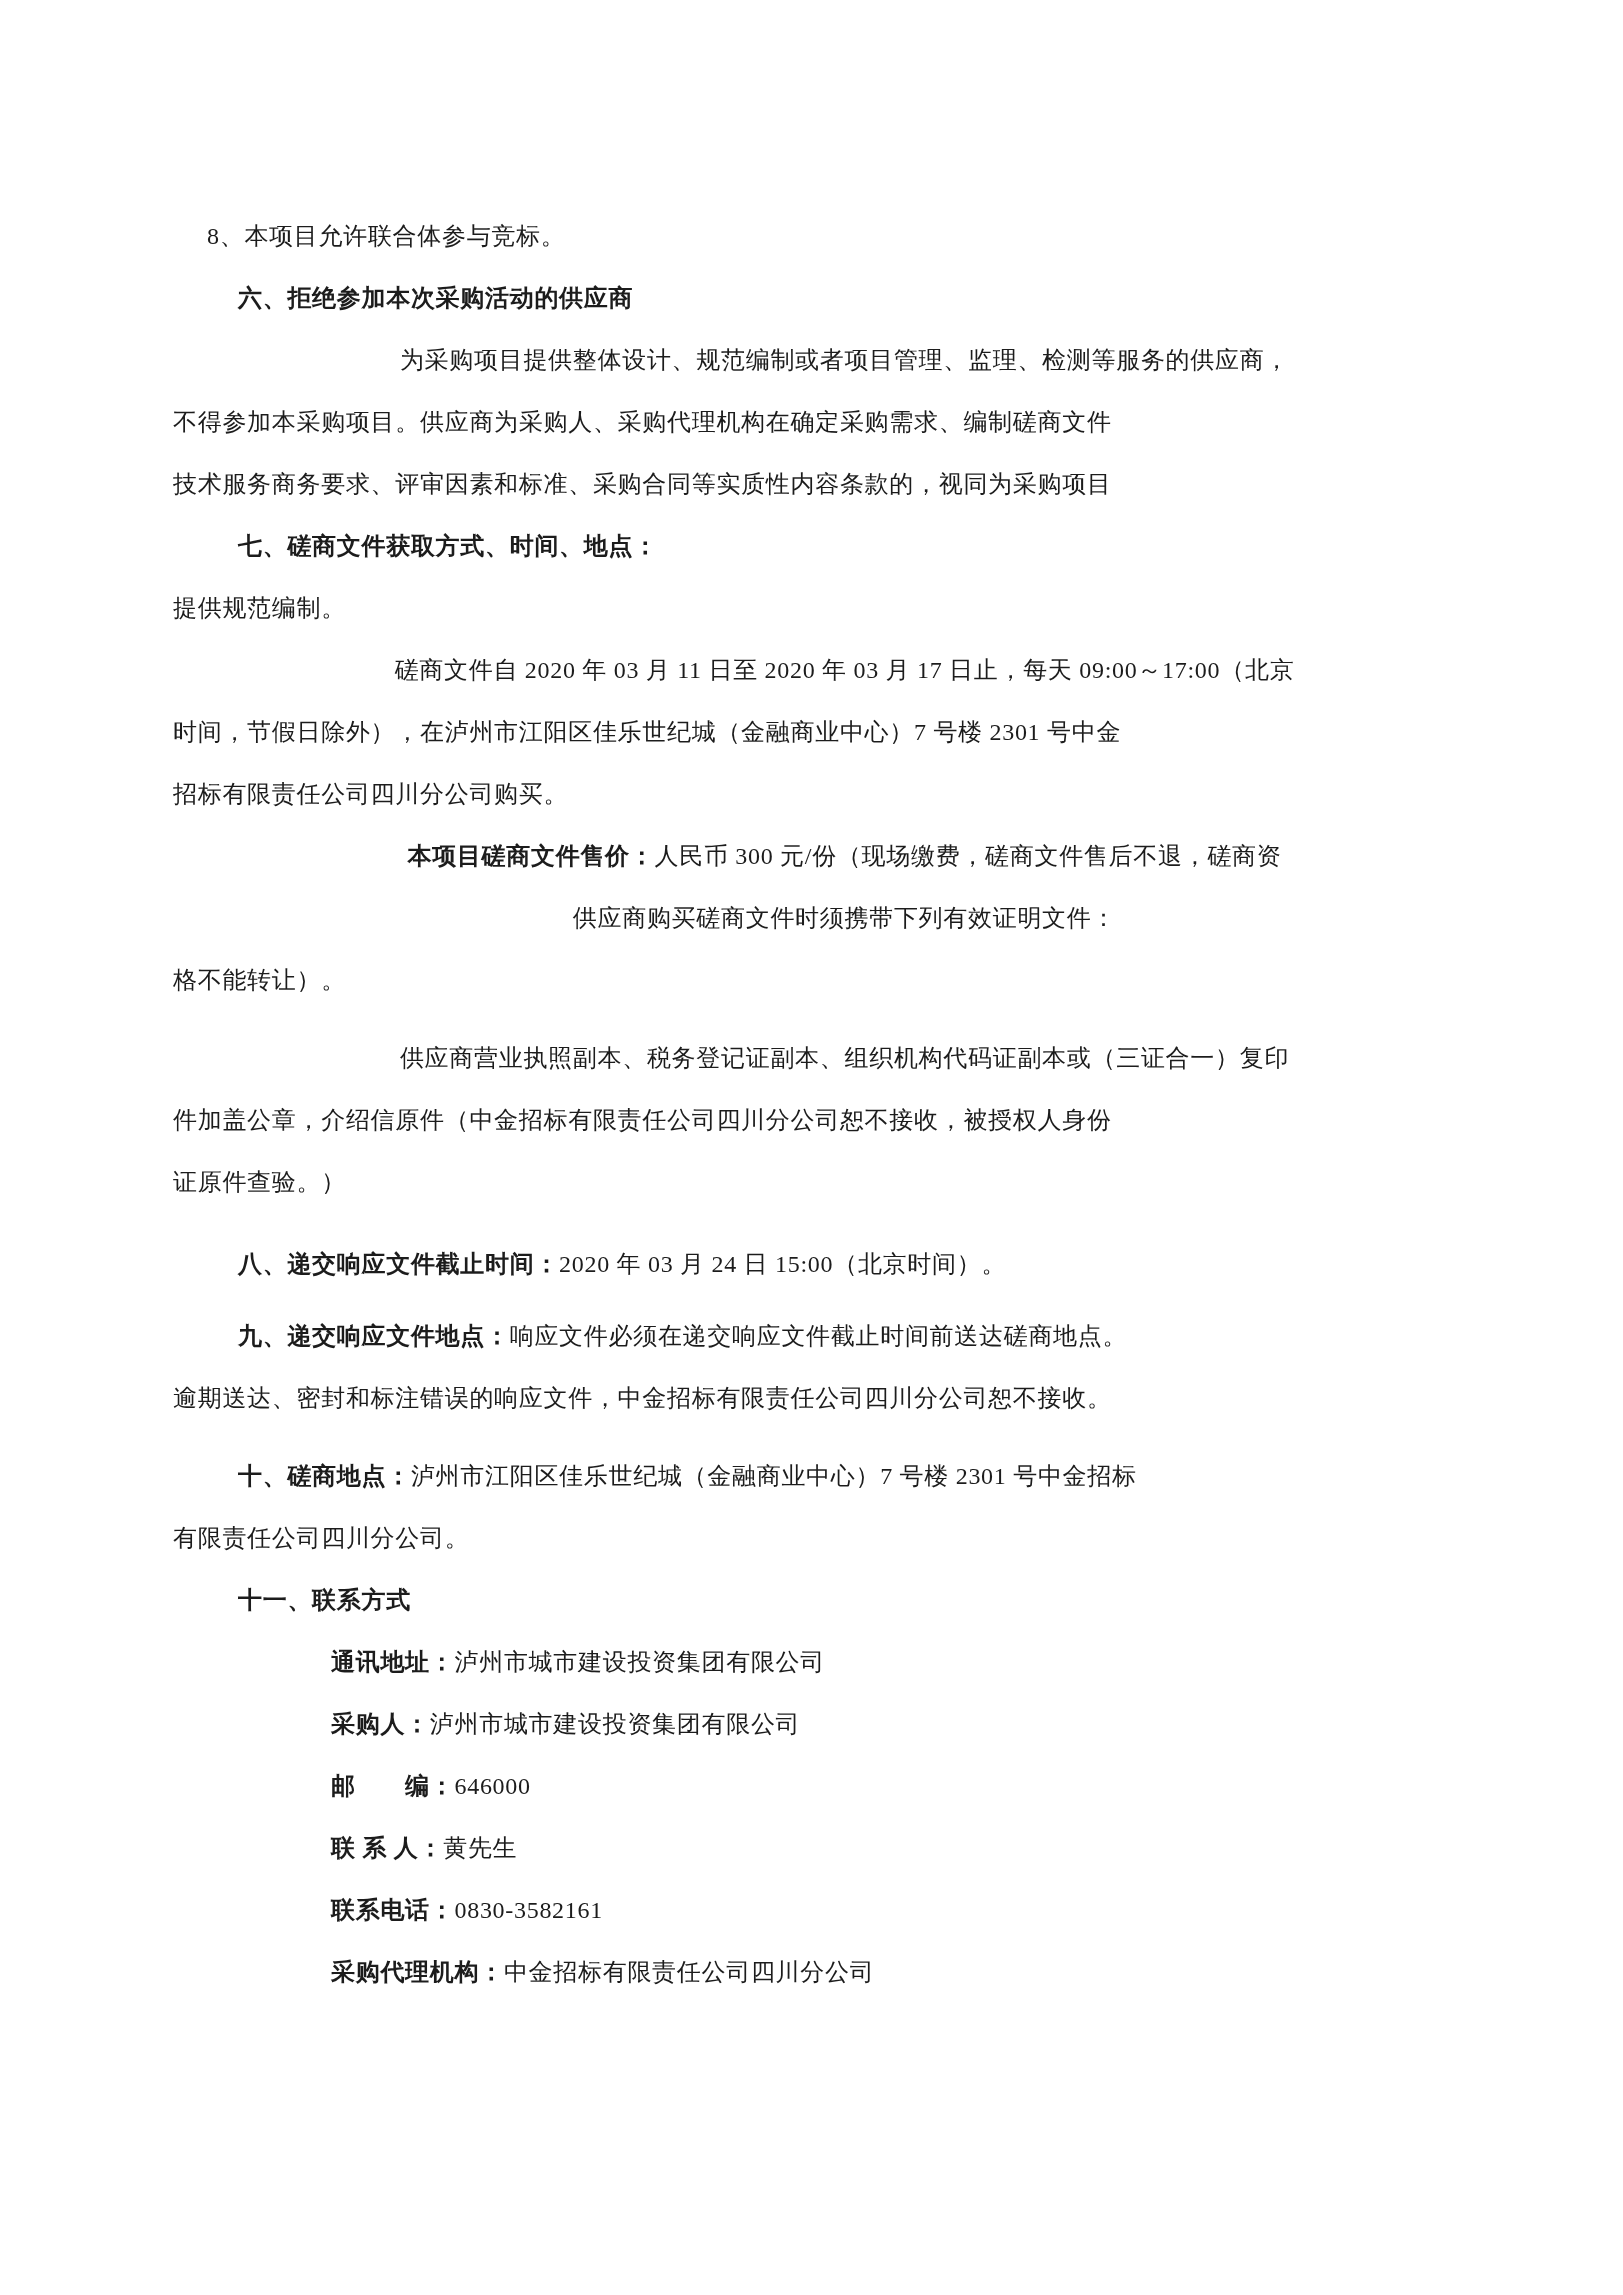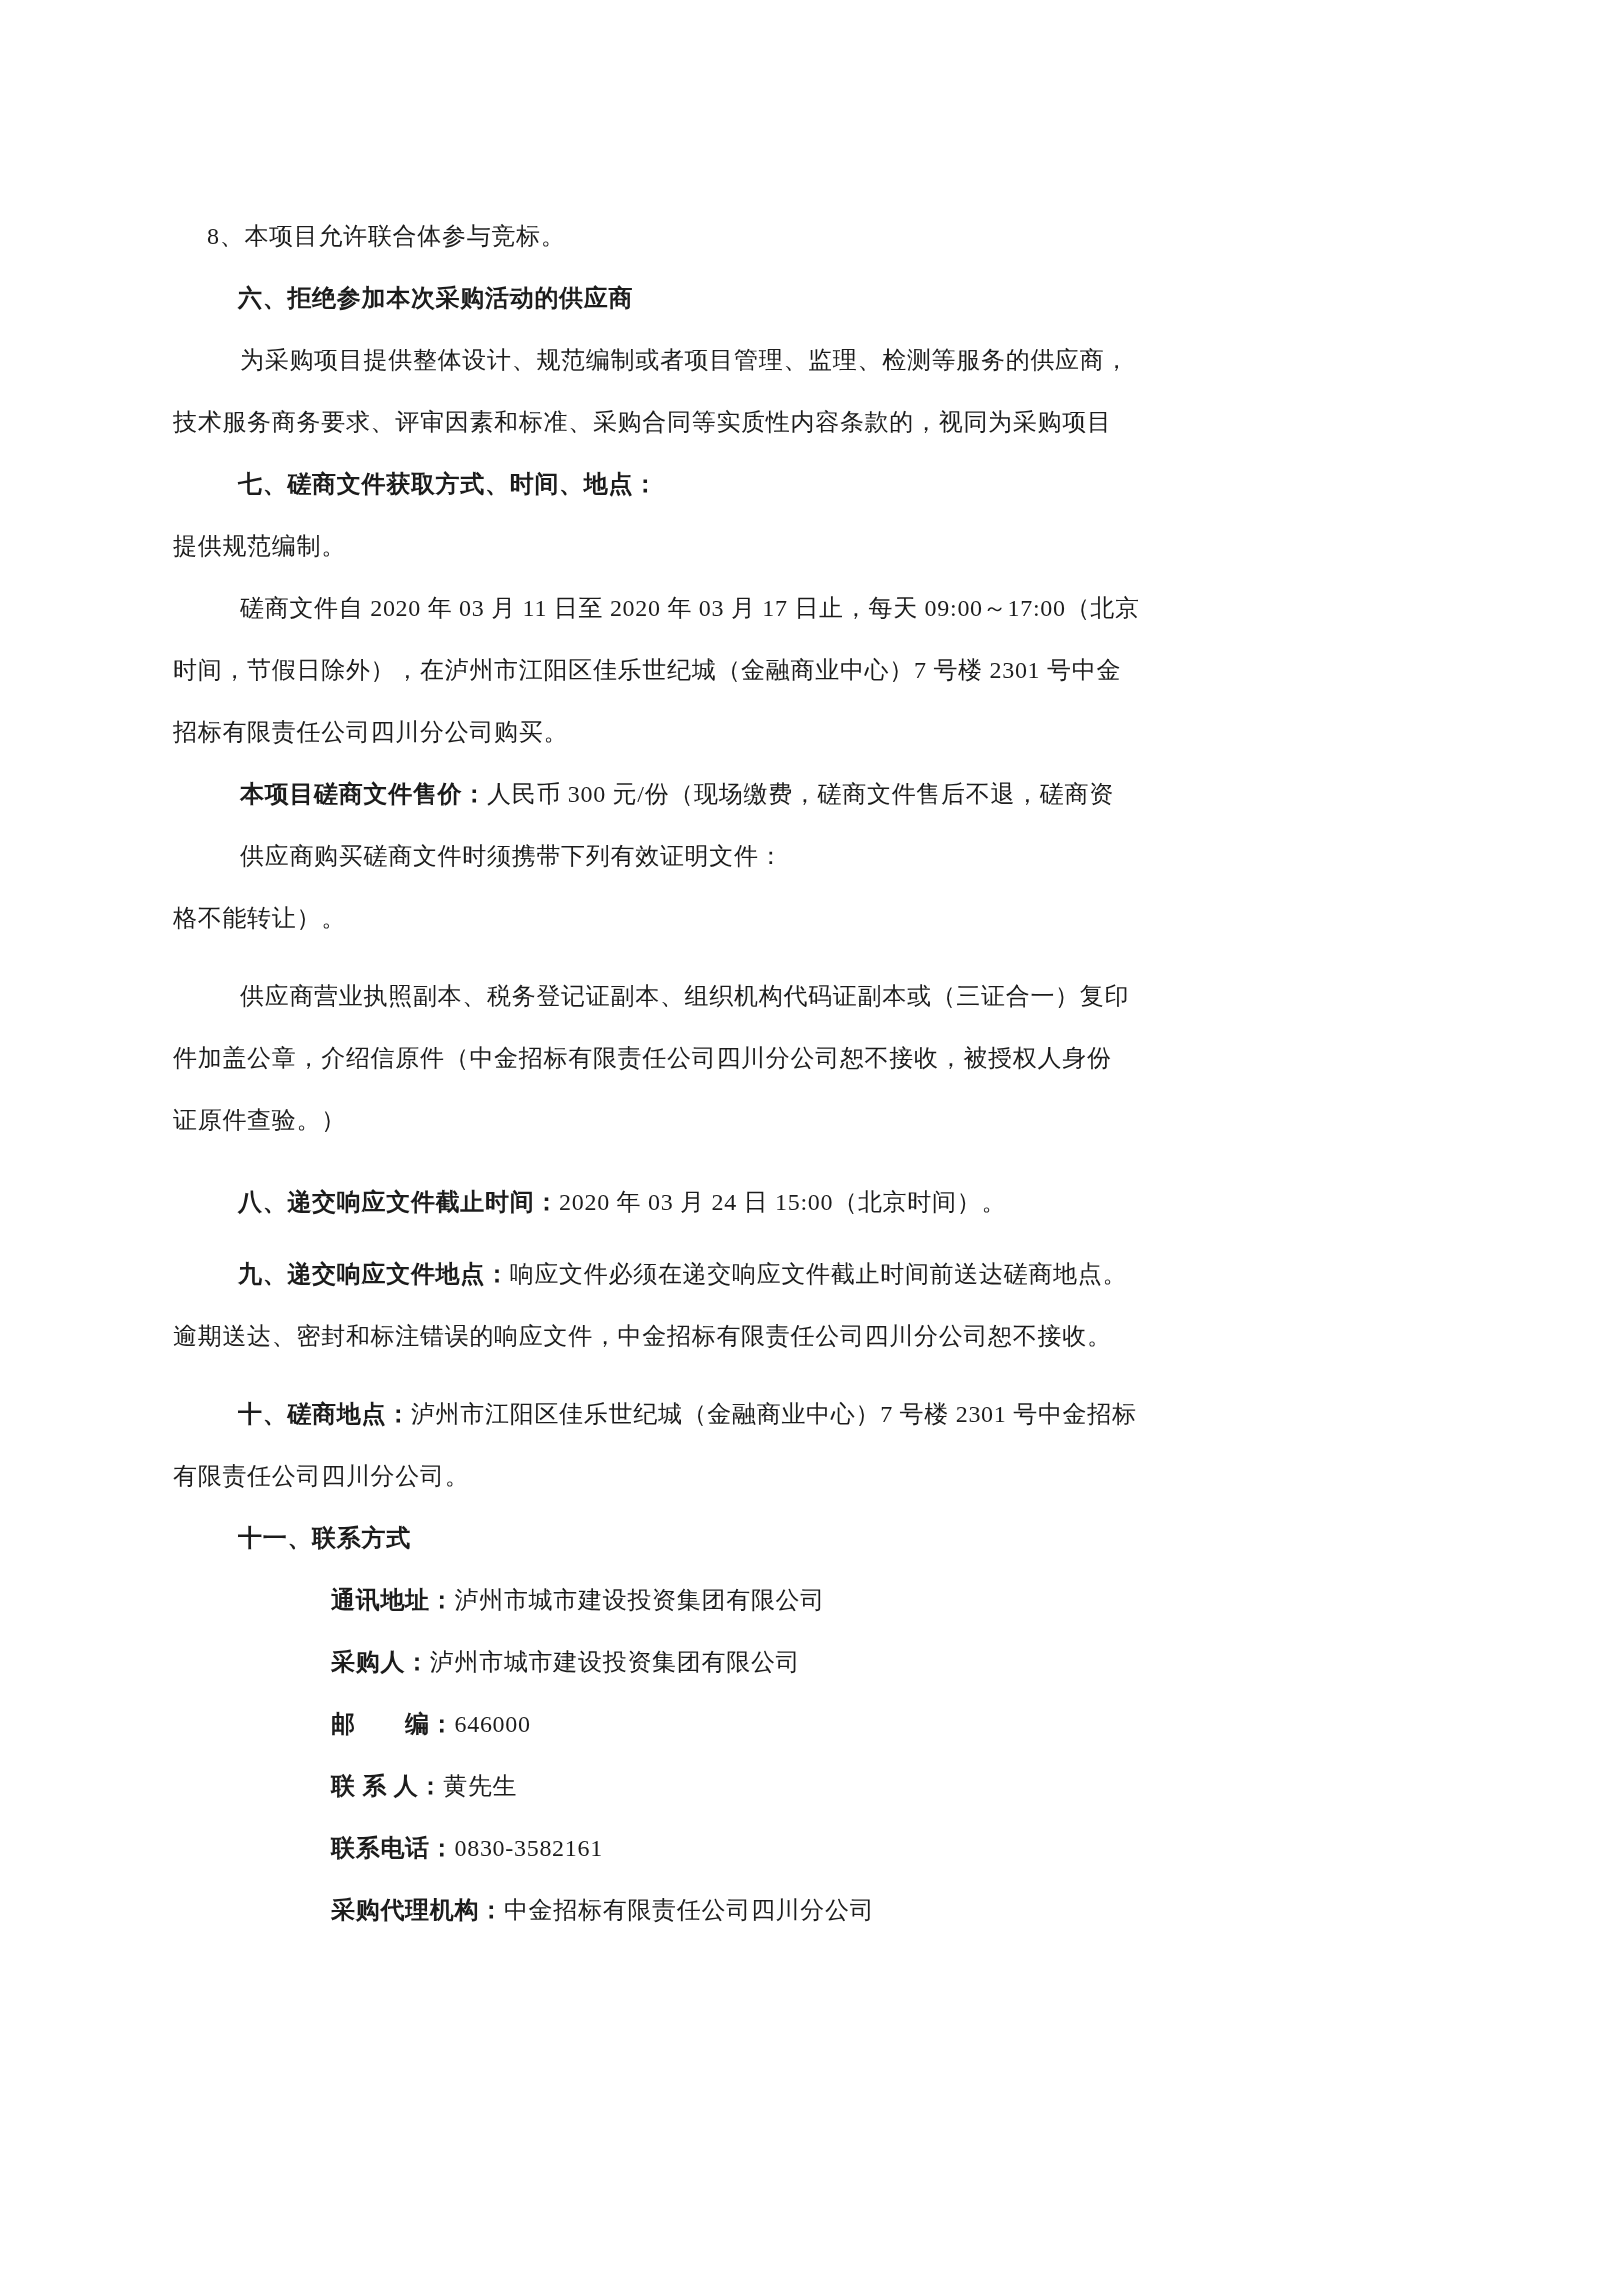--- a/index.html
+++ b/index.html
@@ -17,21 +17,21 @@
   .doc{
     width:1276px;
     font-size:24px;
   }
   .line{
     line-height:62px;
     height:62px;
     white-space:pre;
     letter-spacing:0.7px;
   }
-  .ind-first{padding-left:67px;}
+  .ind-first{padding-left:67px;text-align:center;}
   .ind-head{padding-left:65px;}
   .ind-8{padding-left:34px;}
   .ind-contact{padding-left:158px;}
   .gap-sm{margin-top:9.8px;}
   .gap-md{margin-top:16.4px;}
   .gap-lg{margin-top:19.6px;}
   .b{font-weight:bold;}
   .u{
     text-decoration-thickness:2.6px;
     text-underline-offset:7.9px;
@@ -41,20 +41,21 @@
 <body>
 
 <div class="page">
   <div class="doc">
 
     <div class="line ind-8"><span>8、本项目允许联合体参与竞标。</span></div>
 
     <div class="line ind-head b"><span>六、拒绝参加本次采购活动的供应商</span></div>
 
     <div class="line ind-first"><span>为采购项目提供整体设计、规范编制或者项目管理、监理、检测等服务的供应商，</span></div>
+    <div class="line"><span>不得参加本采购项目。供应商为采购人、采购代理机构在确定采购需求、编制磋商文件</span></div>
     <div class="line"><span>技术服务商务要求、评审因素和标准、采购合同等实质性内容条款的，视同为采购项目</span></div>
     <div class="line ind-head b"><span>七、磋商文件获取方式、时间、地点：</span></div>
 
     <div class="line"><span>提供规范编制。</span></div>
 
     <div class="line ind-first"><span>磋商文件自 2020 年 03 月 11 日至 2020 年 03 月 17 日止，每天 09:00～17:00（北京</span></div>
     <div class="line"><span>时间，节假日除外），在</span><span class="u">泸州市江阳区佳乐世纪城（金融商业中心）7 号楼 2301 号中金</span></div>
     <div class="line"><span class="u">招标有限责任公司四川分公司</span><span>购买。</span></div>
 
     <div class="line ind-first"><span class="b">本项目磋商文件售价：</span><span>人民币 300 元/份（现场缴费，磋商文件售后不退，磋商资</span></div>

